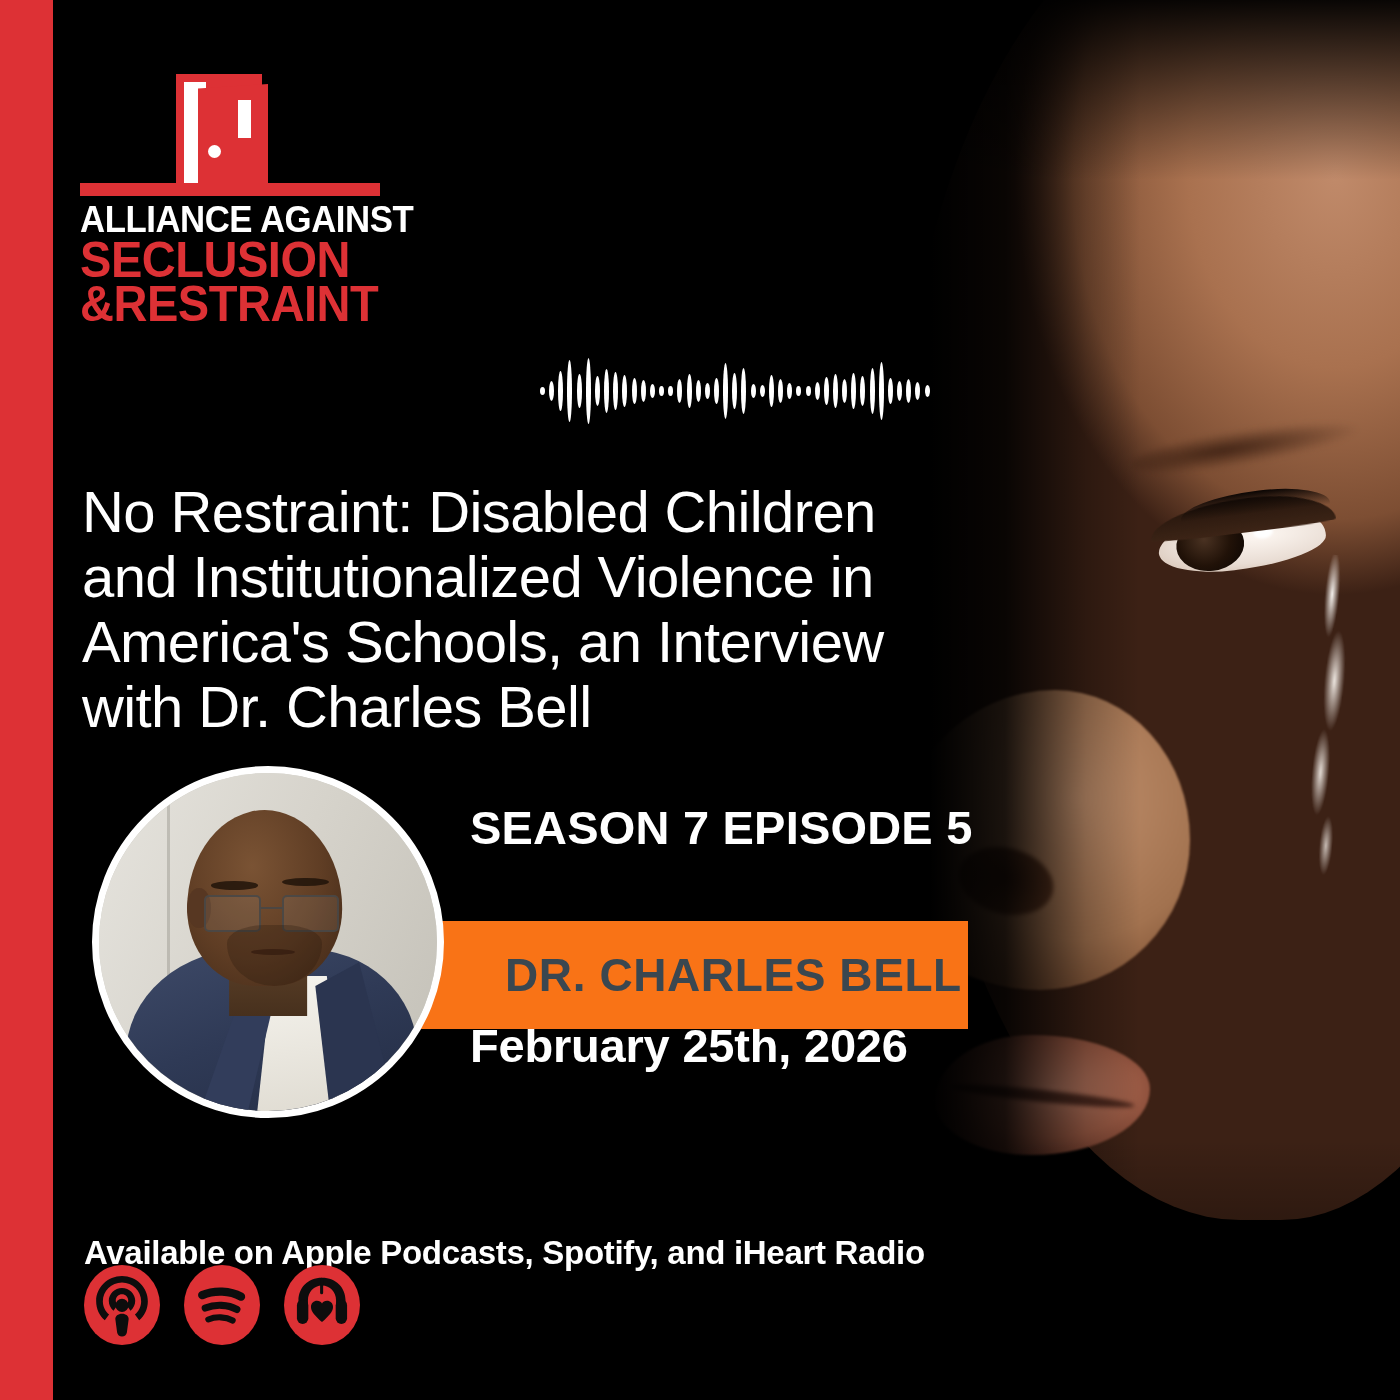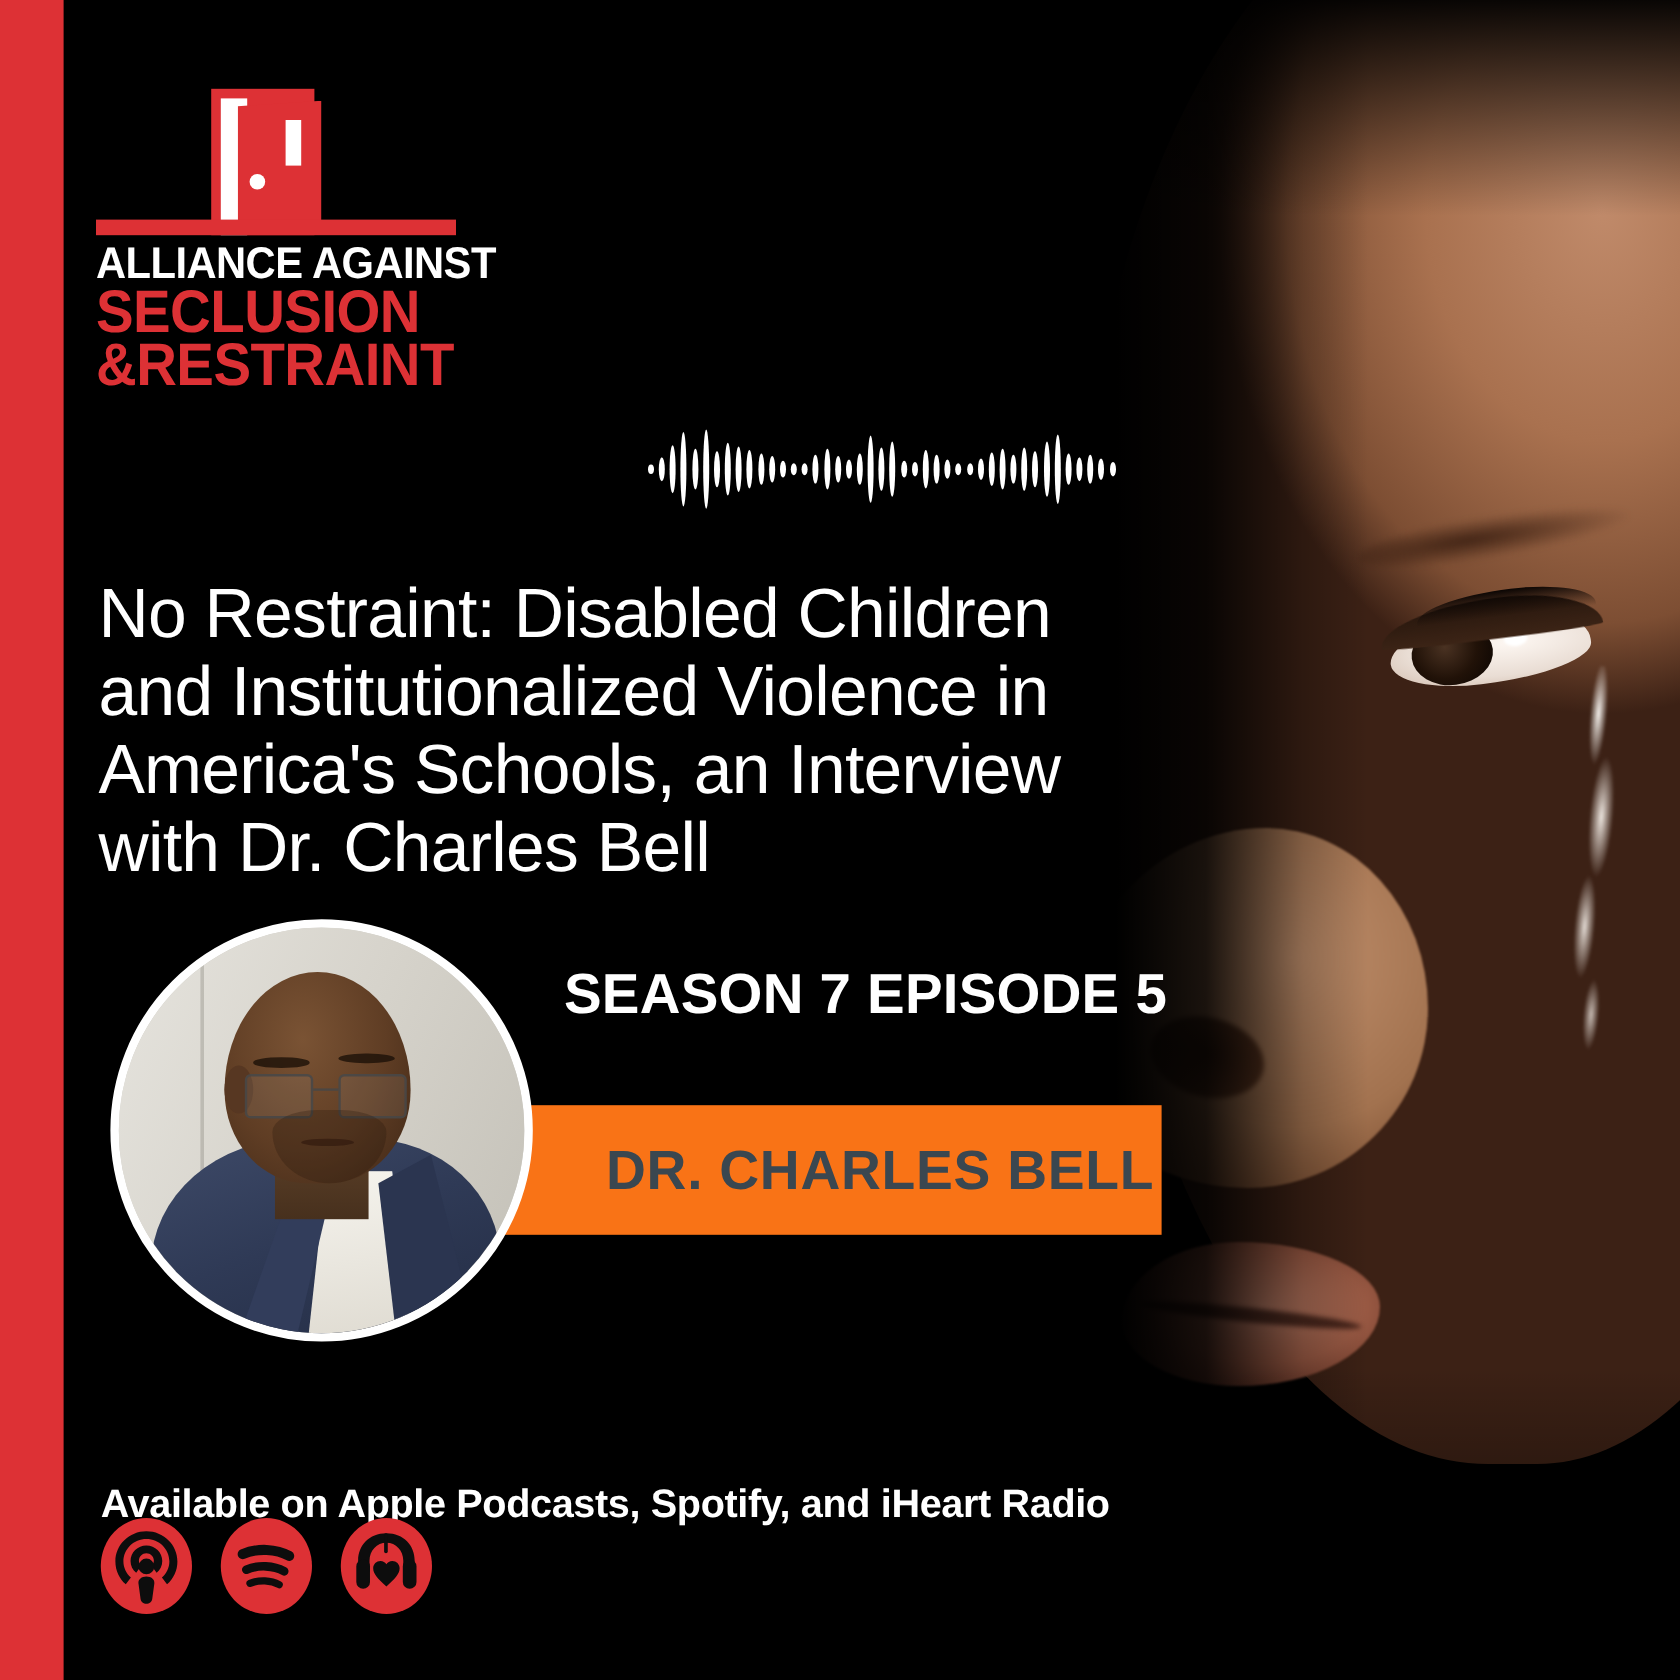--- a/index.html
+++ b/index.html
@@ -517,20 +517,21 @@
     <div class="gp-beard"></div>
     <div class="gp-mouth"></div>
   </div>
 
   <div class="season-ep">SEASON 7 EPISODE 5</div>
 
   <div class="name-bar">
     <span>DR. CHARLES BELL</span>
   </div>
 
+  <div class="ep-date">February 25th, 2026</div>
 
   <div class="availability">Available on Apple Podcasts, Spotify, and iHeart Radio</div>
 
   <div class="platform-icons">
 
     <div class="picon">
       <svg viewBox="0 0 100 100" aria-hidden="true">
         <path d="M50 12c-19 0-34 15-34 33 0 10 4.4 19 11.4 25.1l5.6-7.5C27.8 58.1 24.8 51.4 24.8 45c0-13.6 11.3-24.6 25.2-24.6S75.2 31.4 75.2 45c0 6.4-3 13.1-8.2 17.6l5.6 7.5C79.6 64 84 55 84 45c0-18-15-33-34-33z" fill="#0d0d0d"></path>
         <path d="M50 27.5c-9.6 0-17.4 7.6-17.4 17 0 5.2 2.4 9.9 6.2 13l5.6-7.7c-1.6-1.5-2.6-3.5-2.6-5.8 0-4.5 3.7-8.1 8.2-8.1s8.2 3.6 8.2 8.1c0 2.3-1 4.3-2.6 5.8l5.6 7.7c3.8-3.1 6.2-7.8 6.2-13 0-9.4-7.8-17-17.4-17z" fill="#0d0d0d"></path>
         <circle cx="50" cy="50.5" r="8.6" fill="#0d0d0d"></circle>

